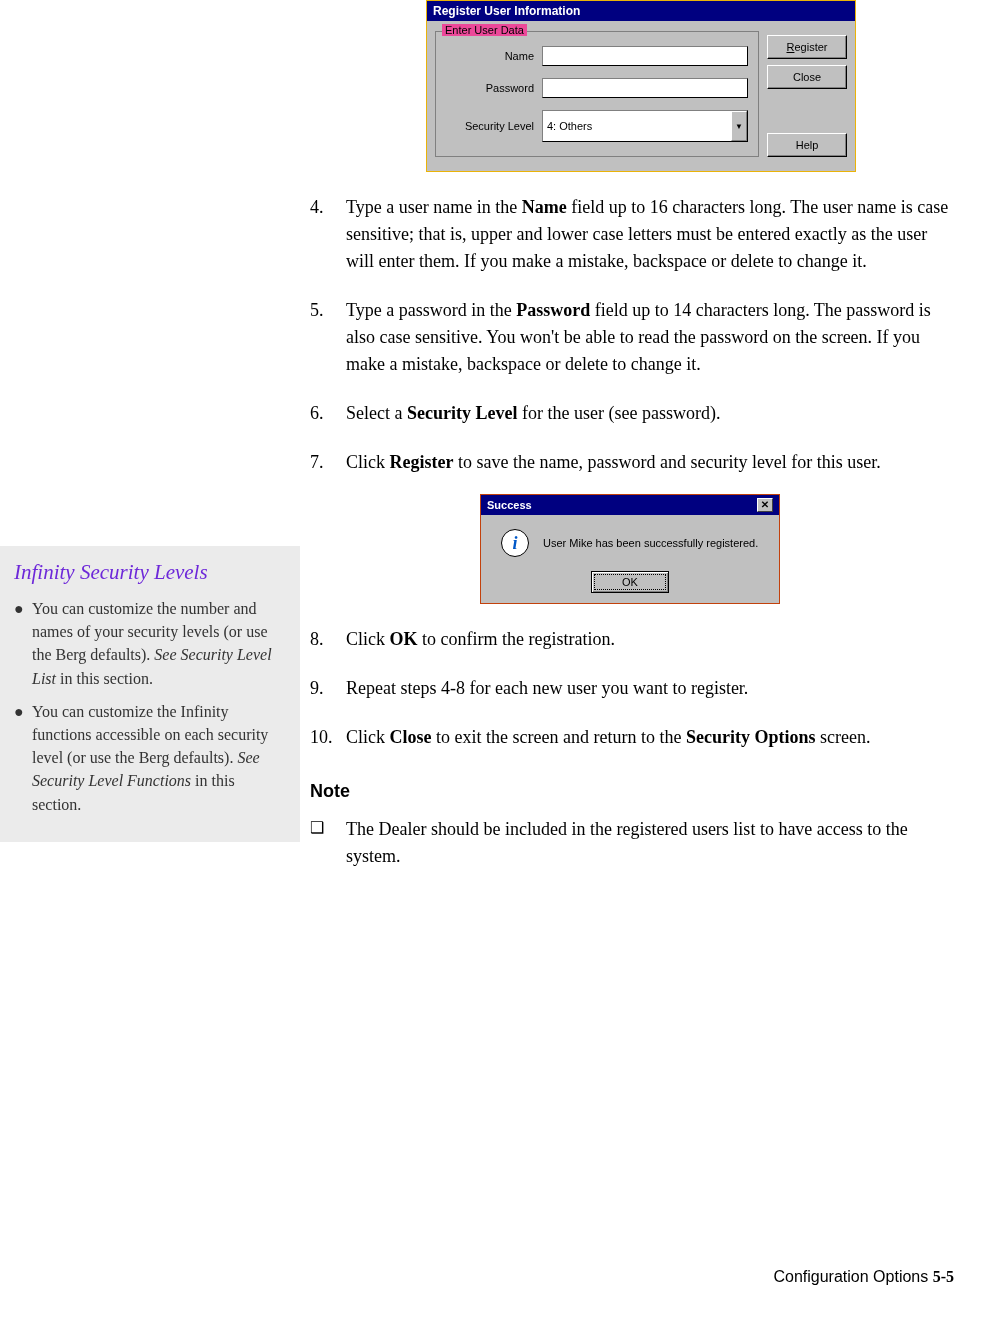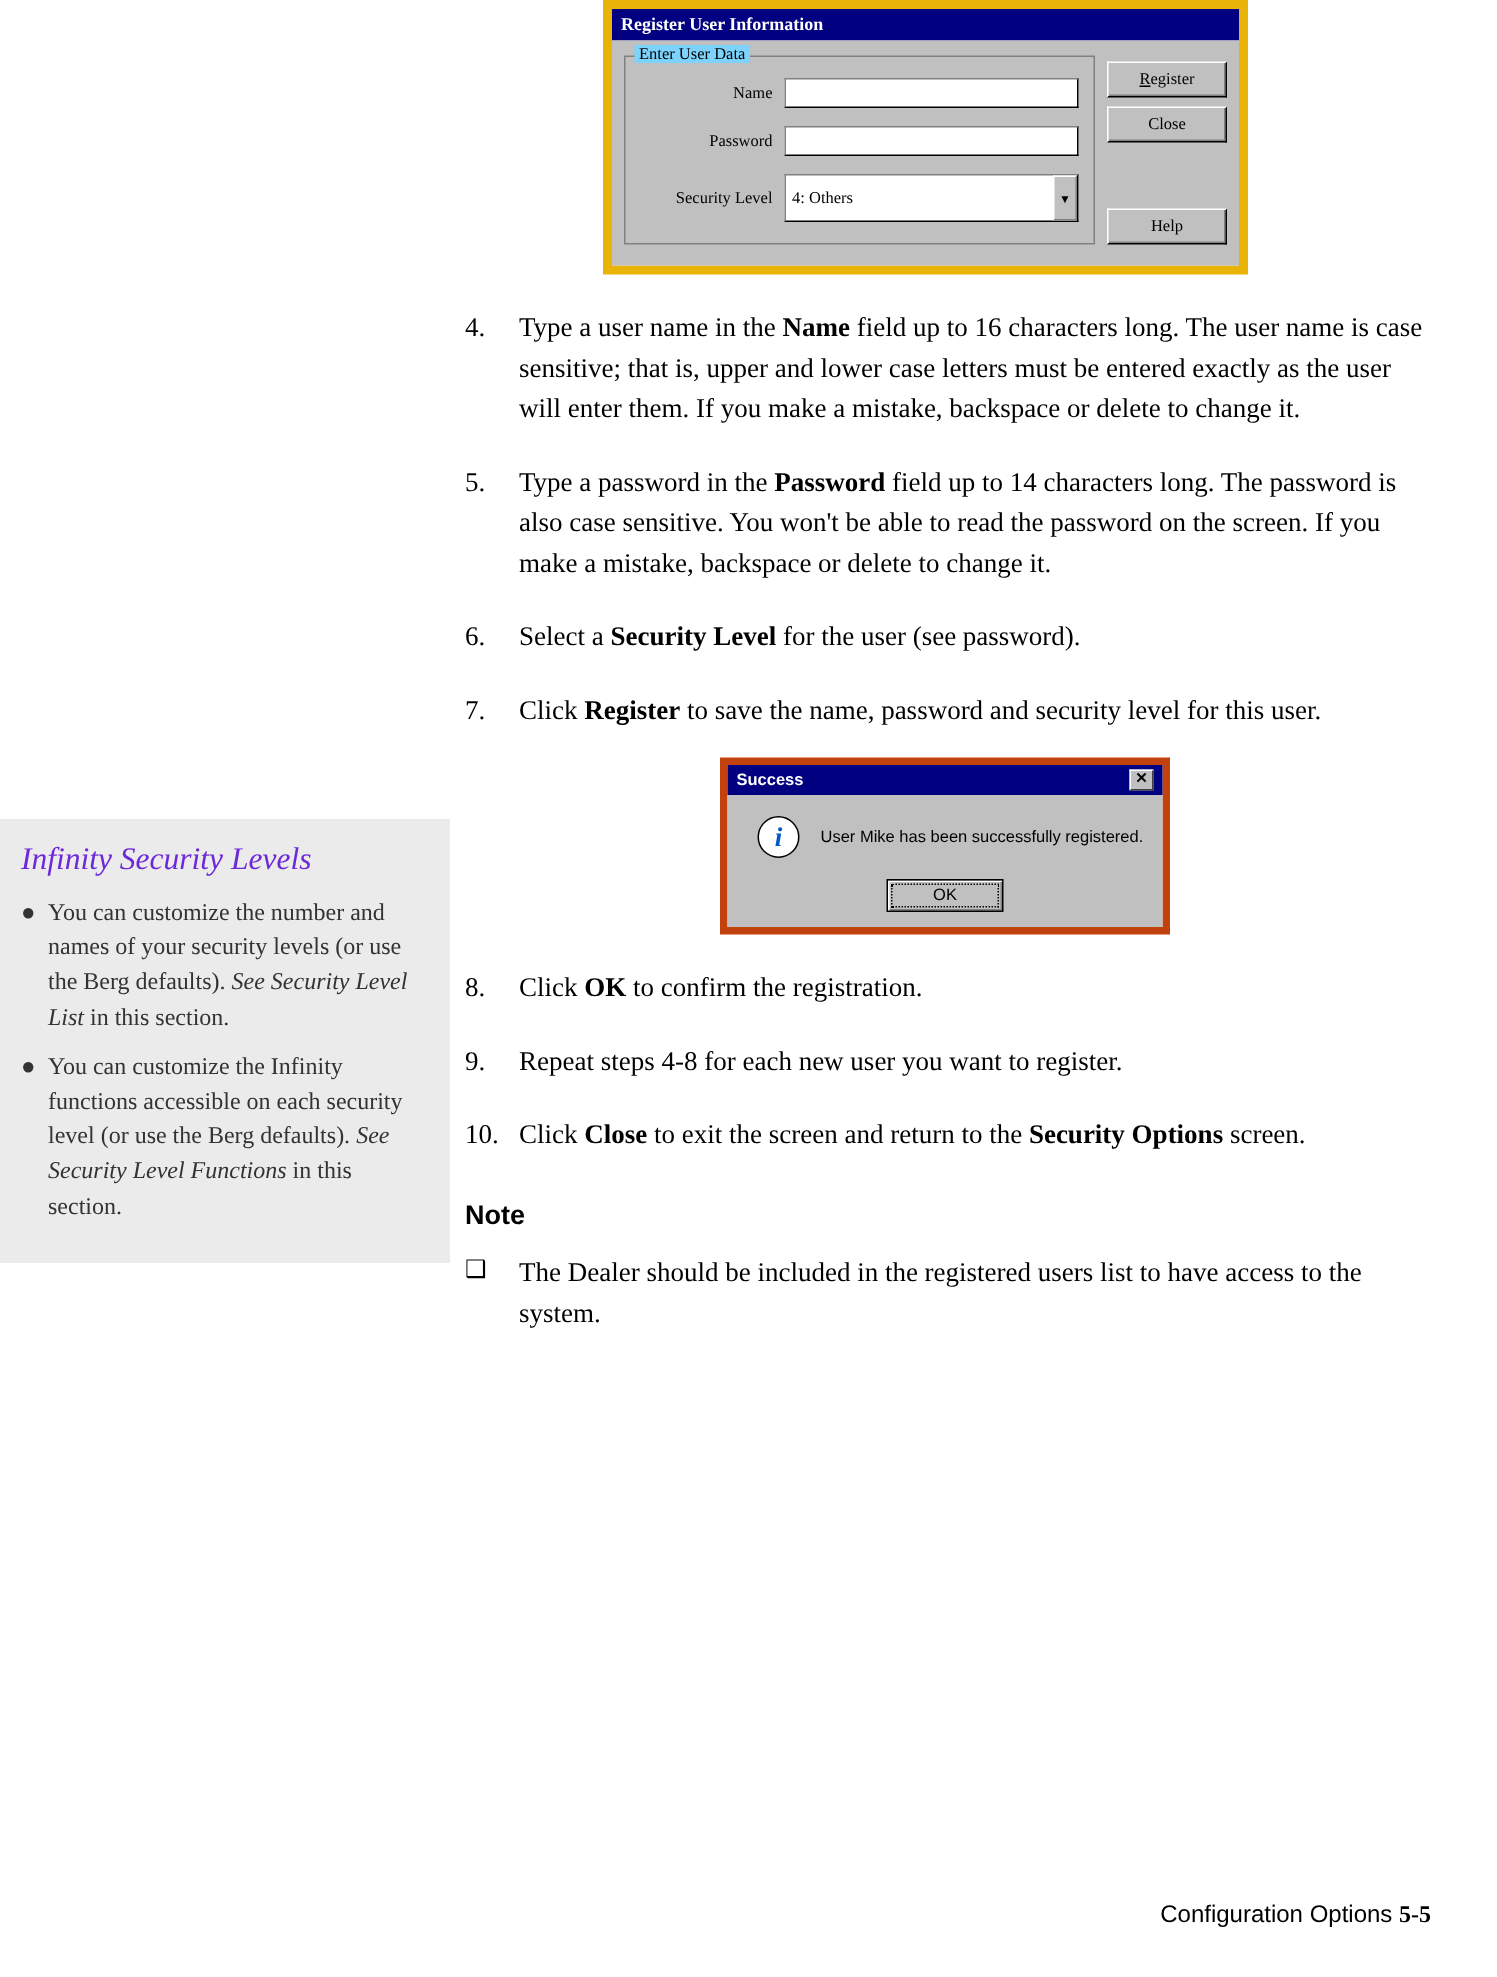--- a/index.html
+++ b/index.html
@@ -15,25 +15,25 @@
     
     .main-content {
       position: absolute;
       left: 310px;
       top: 0;
       width: 640px;
     }
     
     
     .dialog {
-      font-family: Liberation Serif, serif;
+      font-family: Liberation Sans, sans-serif;
       font-size: 11px;
       width: 430px;
-      margin-left: 92px;
-      border: 6px solid #eab308;
+      margin-left: 116px;
+      border: 1px solid #eab308;
     }
     .dialog-titlebar {
       background: #000080;
       color: #fff;
       font-weight: bold;
       padding: 3px 6px;
       font-size: 12px;
     }
     .dialog-body {
       background: #c0c0c0;
@@ -44,21 +44,21 @@
     .fieldset {
       border: 1px solid #808080;
       flex: 1;
       padding: 14px 10px 14px 10px;
       position: relative;
     }
     .fieldset-legend {
       position: absolute;
       top: -8px;
       left: 6px;
-      background: #7dd3fc;
+      background: #ec4899;
       padding: 0 3px;
       font-size: 11px;
     }
     .form-row {
       display: flex;
       align-items: center;
       margin-bottom: 12px;
     }
     .form-row:last-child { margin-bottom: 0; }
     .form-label {
@@ -122,21 +122,21 @@
       cursor: pointer;
     }
     .win-btn .u { text-decoration: underline; }
     
     
     .success-dialog {
       font-family: "MS Sans Serif", Tahoma, sans-serif;
       font-size: 11px;
       width: 300px;
       margin: 18px auto 0;
-      border: 5px solid #c2410c;
+      border: 1px solid #c2410c;
     }
     .success-titlebar {
       background: #000080;
       color: #fff;
       font-weight: bold;
       padding: 3px 6px;
       display: flex;
       justify-content: space-between;
       align-items: center;
     }

